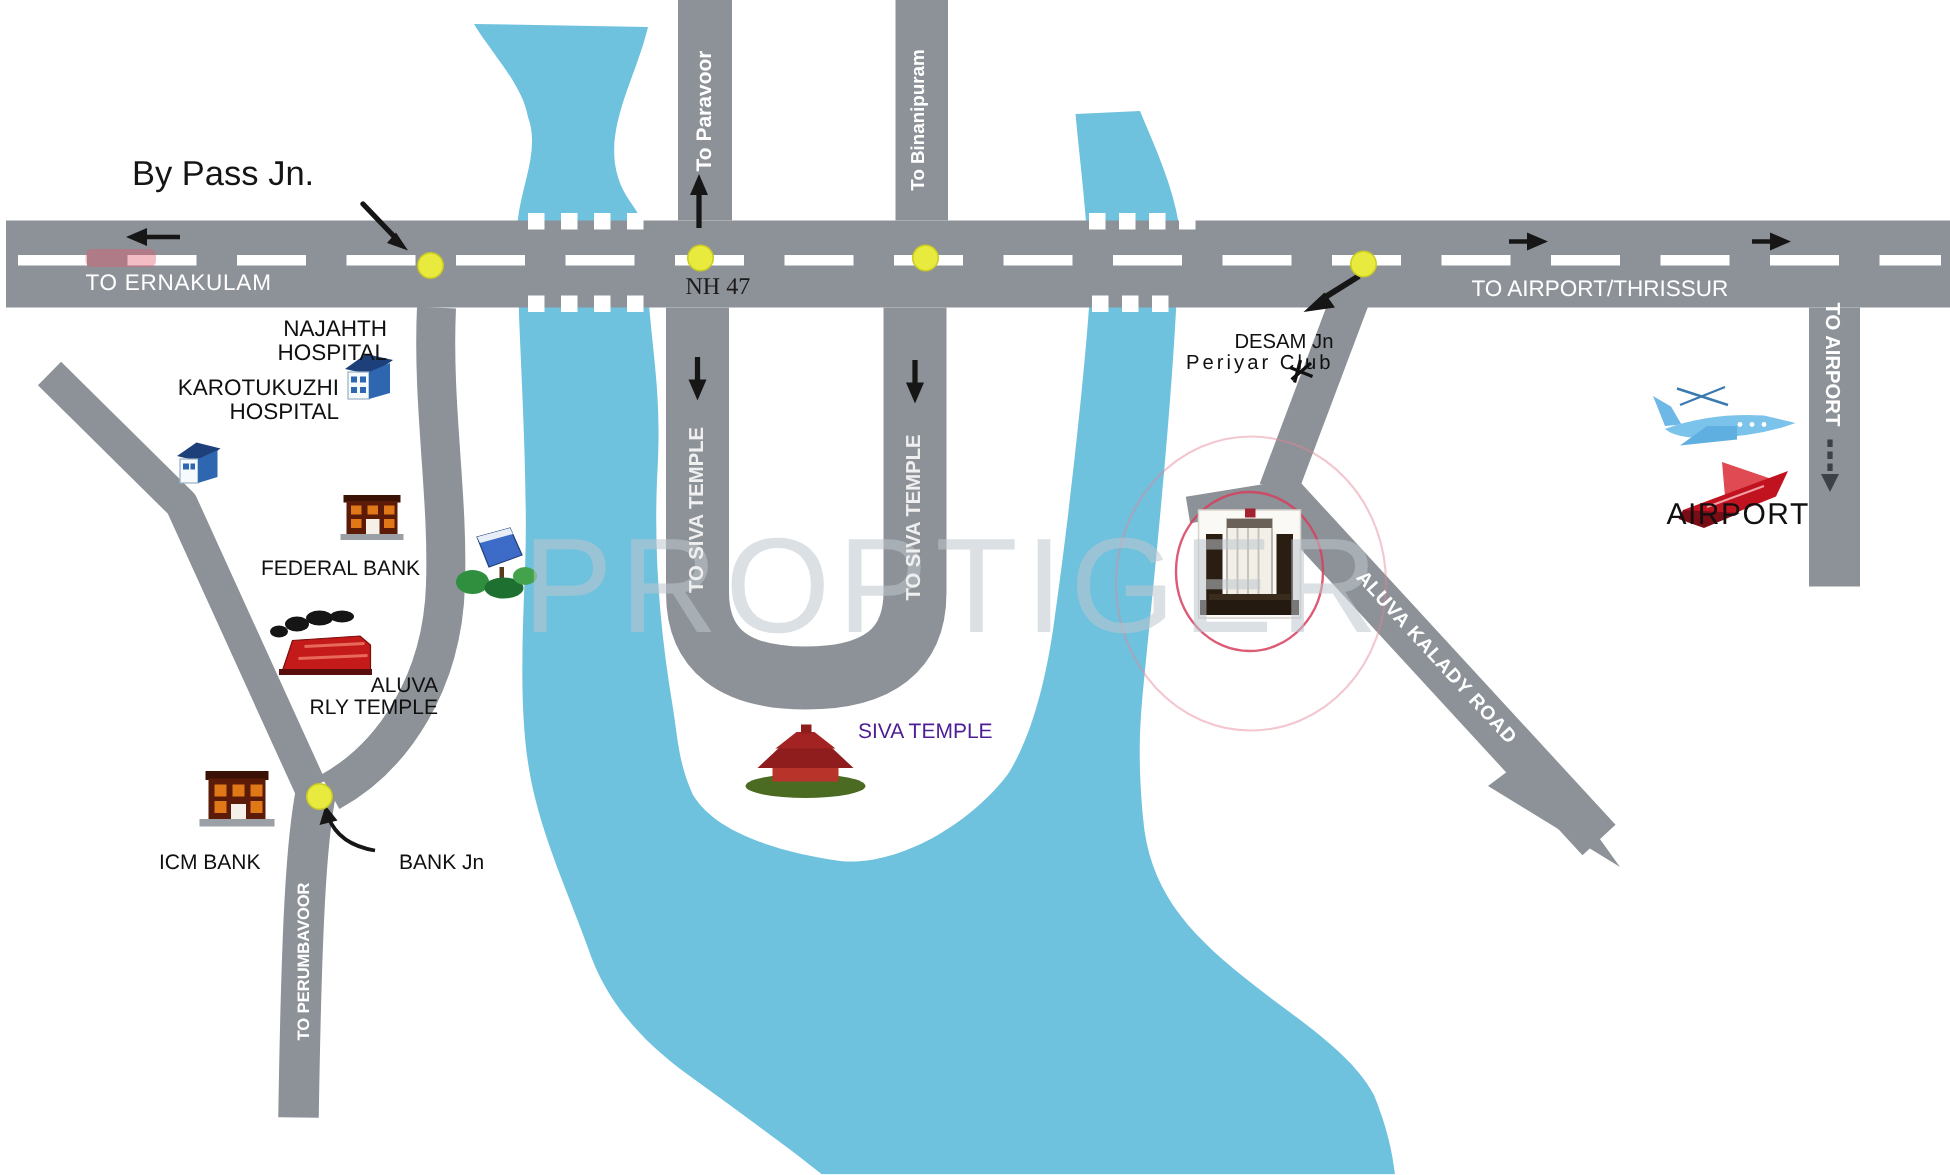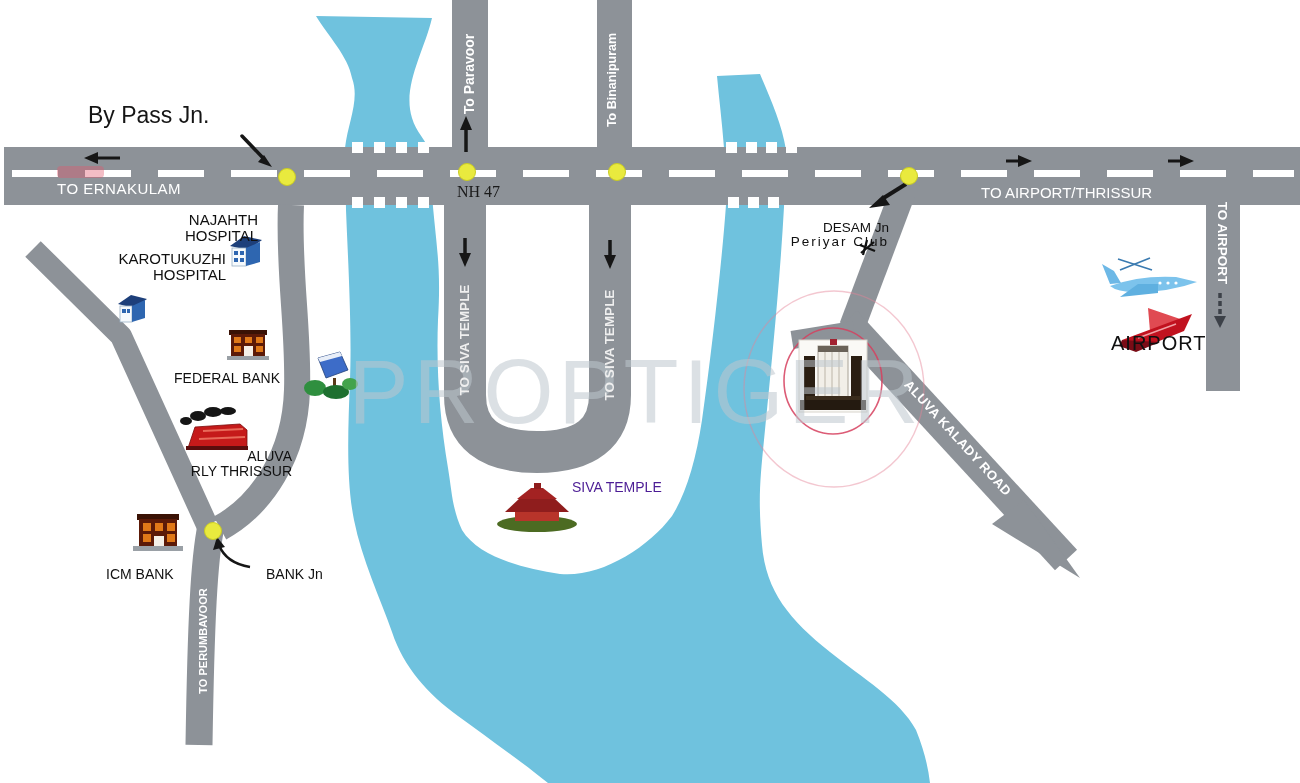--- a/index.html
+++ b/index.html
@@ -267,21 +267,21 @@
   <div class="lbl center" style="left:68px; top:251px; width:158px; font-size:15px;">
     <div>KAROTUKUZHI</div>
     <div>HOSPITAL</div>
   </div>
 
   <div class="lbl" style="left:157px; top:371px; font-size:14px;padding-left:17px;">FEDERAL BANK</div>
 
 
   <div class="lbl center" style="left:172px; top:449px; width:120px; font-size:14px;">
     <div>ALUVA</div>
-    <div>RLY THRISSUR</div>
+    <div>RLY TEMPLE</div>
   </div>
 
   <div class="lbl" style="left:106px; top:567px; font-size:14px;">ICM BANK</div>
 
   <div class="lbl" style="left:236px; top:567px; font-size:14px;padding-left:30px;">BANK Jn</div>
 
   <div class="lbl" style="left:572px; top:480px; font-size:14px; color:#4c1d95;">SIVA TEMPLE</div>
 
   <div class="lbl center" style="left:764px; top:209px; width:125px; font-size:13.5px;margin-top:12px;">
     <div>DESAM Jn</div>

